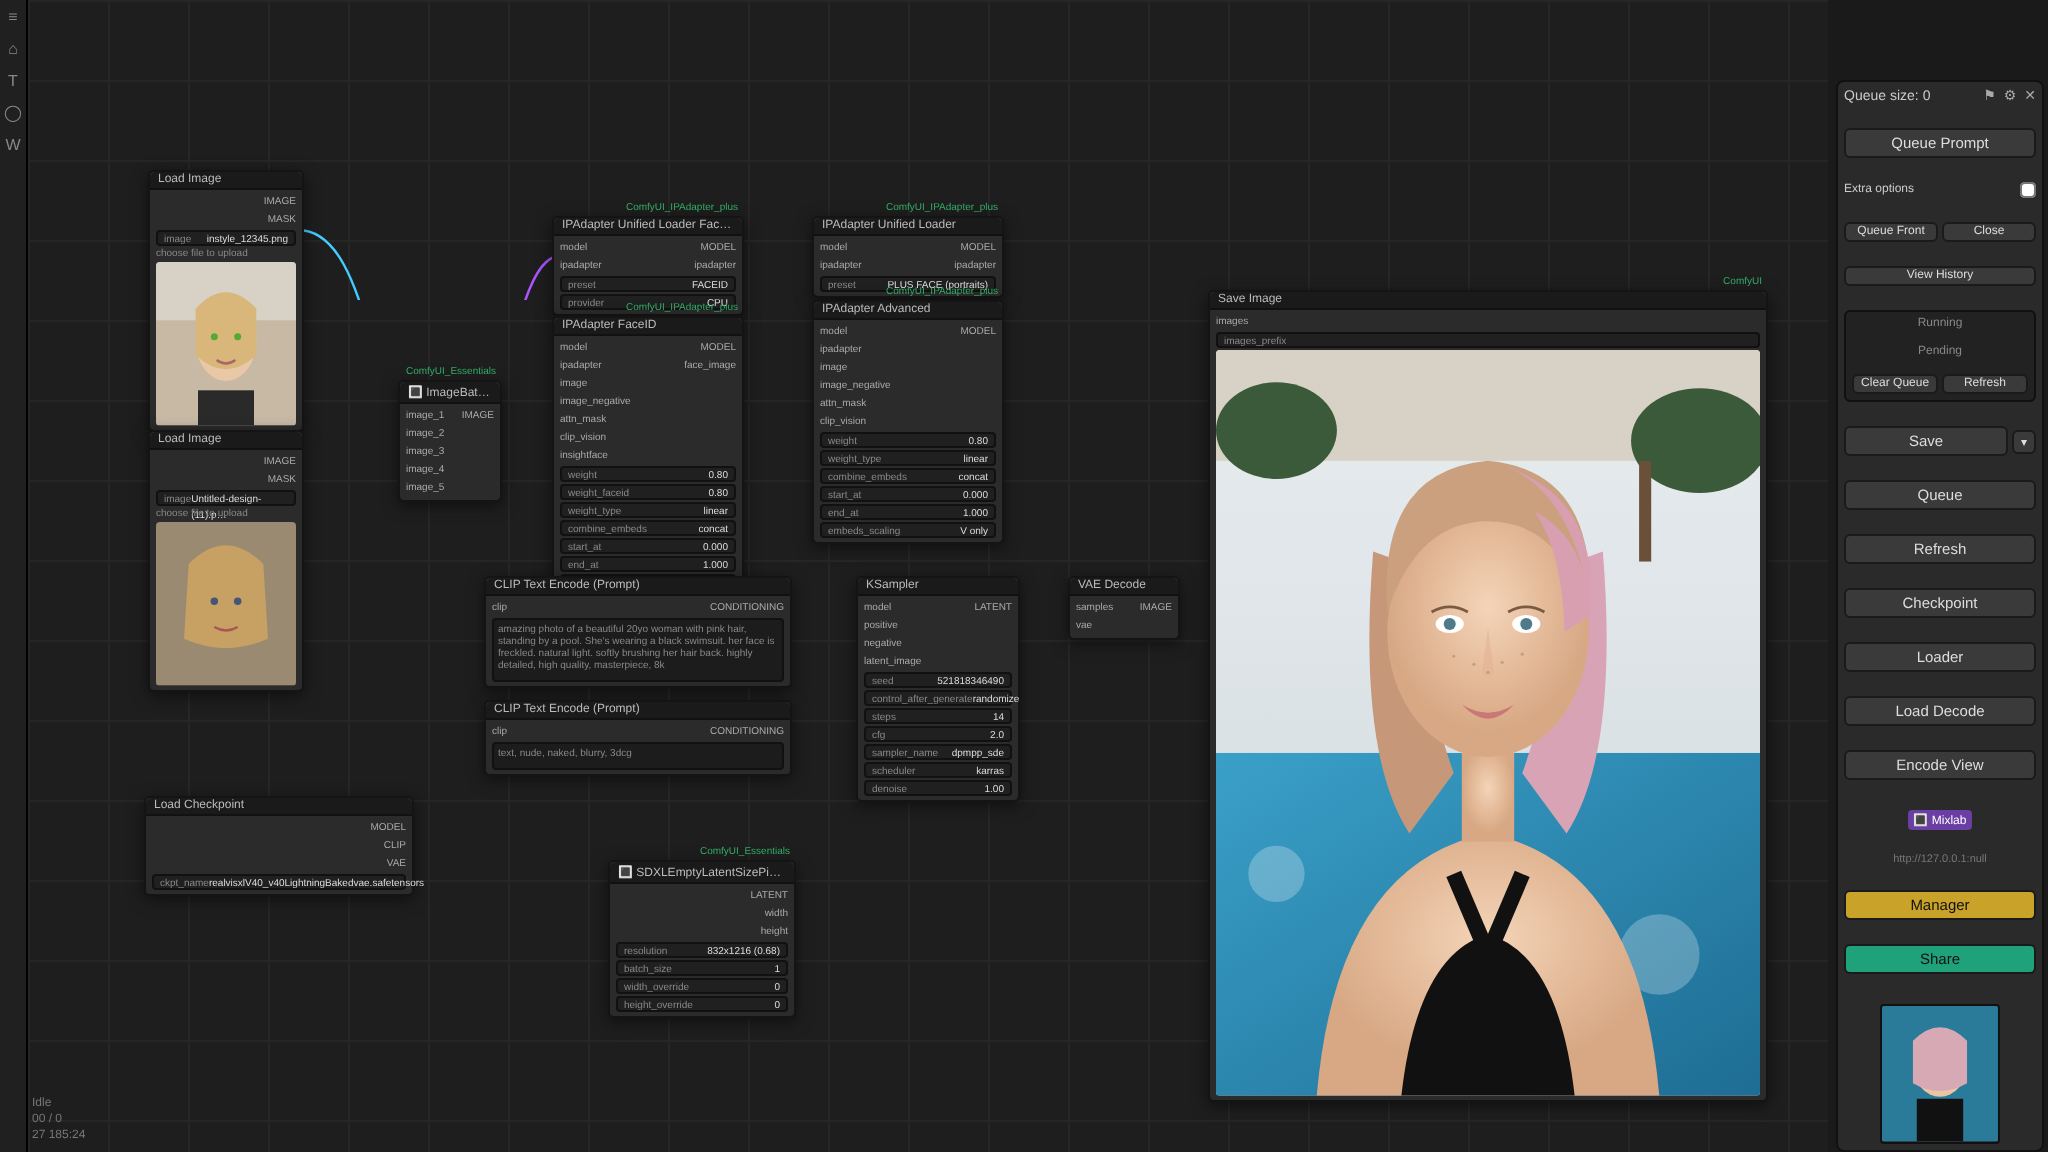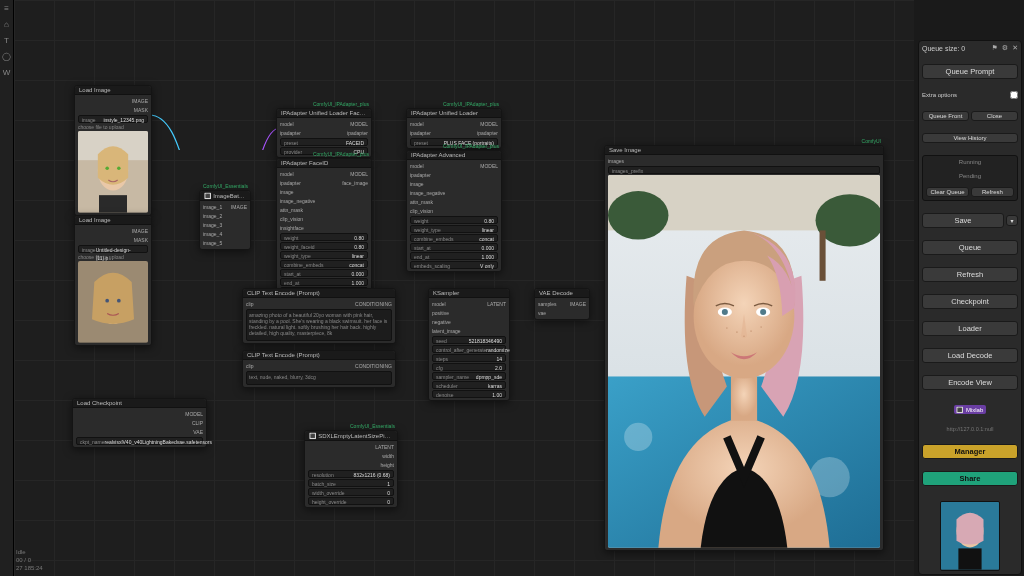--- a/index.html
+++ b/index.html
@@ -35,22 +35,22 @@
   .face-img { width: 100%; border-radius: 2px; }
   svg.wires { position:absolute; inset:0; pointer-events:none; }
 
   
   .panel { position: absolute; right: 2px; top: 40px; width: 104px; background: #2a2a2a; border: 1px solid #111; border-radius: 4px; padding: 3px; display:flex; flex-direction:column; gap:12px; font-size:7px;}
   .panel .line { display:flex; justify-content:space-between; align-items:center; }
   .btn { background:#3a3a3a; border:1px solid #1a1a1a; border-radius:3px; color:#ddd; text-align:center; padding:2px 0; font-size:7.5px; cursor:pointer; }
   .btn.wide { width:100%; }
   .btn.half { width:49%; }
   .btn.small { font-size:6px; padding:1px 0; }
-  .btn.manager { background:#c9a22a; color:#111; font-weight:700; }
-  .btn.share { background:#1fa27a; color:#111; font-weight:700; }
+  .btn.manager { background:#c9a22a; color:#111; font-weight:400; }
+  .btn.share { background:#1fa27a; color:#111; font-weight:400; }
   .queuebox { background:#222; border:1px solid #111; border-radius:3px; padding:3px; display:flex; flex-direction:column; gap:2px; font-size:6px; color:#888; }
   .tag { background:#6a3ea3; color:#fff; border-radius:2px; padding:1px 3px; font-size:6px; display:inline-block; }
 
   .panel-thumb { margin-top:3px; width:60px; height:70px; align-self:center; border:1px solid #111; border-radius:2px; overflow:hidden; }
 
   .footer { position:absolute; left:16px; bottom:4px; color:#777; font-size:6px; line-height:8px;}
   .title-top { position:absolute; left:16px; top:2px; color:#888; font-size:7px; }
   .icons-top { display:flex; gap:4px; font-size:7px; color:#aaa; }
 </style>
 </head>

